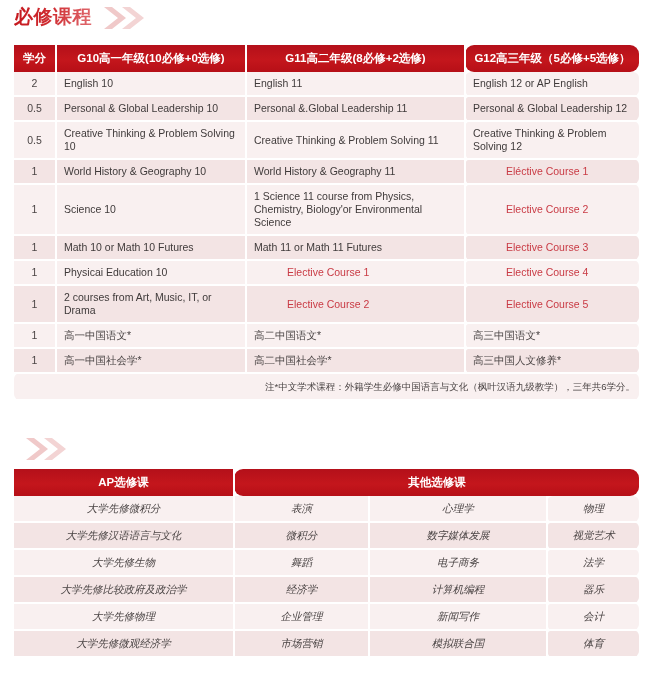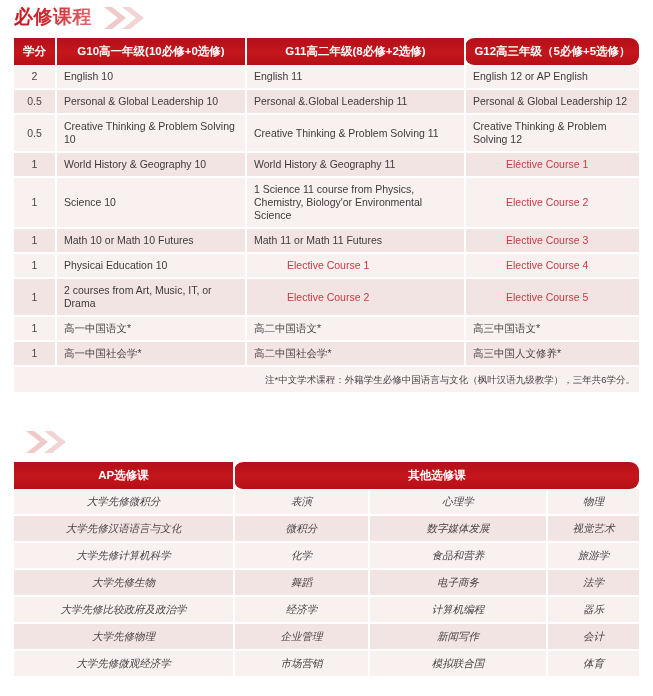--- a/index.html
+++ b/index.html
@@ -23,21 +23,21 @@
     background:linear-gradient(100deg,#c4161c 0%,#cf2b30 45%,#e06b70 100%);
     -webkit-background-clip:text;background-clip:text;
     -webkit-text-fill-color:transparent;color:#c4161c;
     line-height:26px;
   }
   .chev-wrap{display:flex;margin-left:10px;margin-top:2px;}
   .chev{display:block;}
 
   
   table{border-collapse:collapse;table-layout:fixed;}
-  .req-table{width:625px;margin-left:14px;margin-top:4px;}
+  .req-table{width:625px;margin-left:14px;margin-top:11px;}
   .ele-table{width:625px;margin-left:14px;margin-top:4px;}
 
   thead th{
     background:#bc1018;
     background:linear-gradient(180deg,#b4101a 0%,#c4161c 55%,#b60f17 100%);
     color:#ffffff;
     font-size:11.5px;font-weight:bold;
     height:27px;
     text-align:center;
     border-right:2px solid #ffffff;
@@ -48,21 +48,21 @@
 
   tbody td{
     font-size:10.5px;
     color:#3f3a3a;
     padding:5px 7px;
     border-bottom:2px solid #ffffff;
     border-right:2px solid #ffffff;
     vertical-align:middle;
     line-height:13px;
   }
-  tbody td:last-child{border-right:none;}
+  tbody td:last-child{border-right:none;border-radius:6px;}
 
   tbody tr:nth-child(odd) td{background:#f9f0f0;}
   tbody tr:nth-child(even) td{background:#f3e4e4;}
 
   .req-table td.credit{text-align:center;font-size:10.5px;color:#4a4444;}
   .req-table td.elective{color:#c93a44;padding-left:40px;}
   .req-table td.cn{color:#4a4444;}
 
   .note-row td{
     background:#f9f0f0 !important;
@@ -211,26 +211,20 @@
           <td>心理学</td>
           <td>物理</td>
         </tr>
         <tr>
           <td>大学先修汉语语言与文化</td>
           <td>微积分</td>
           <td>数字媒体发展</td>
           <td>视觉艺术</td>
         </tr>
         <tr>
-          <td>大学先修计算机科学</td>
-          <td>化学</td>
-          <td>食品和营养</td>
-          <td>旅游学</td>
-        </tr>
-        <tr>
           <td>大学先修生物</td>
           <td>舞蹈</td>
           <td>电子商务</td>
           <td>法学</td>
         </tr>
         <tr>
           <td>大学先修比较政府及政治学</td>
           <td>经济学</td>
           <td>计算机编程</td>
           <td>器乐</td>

